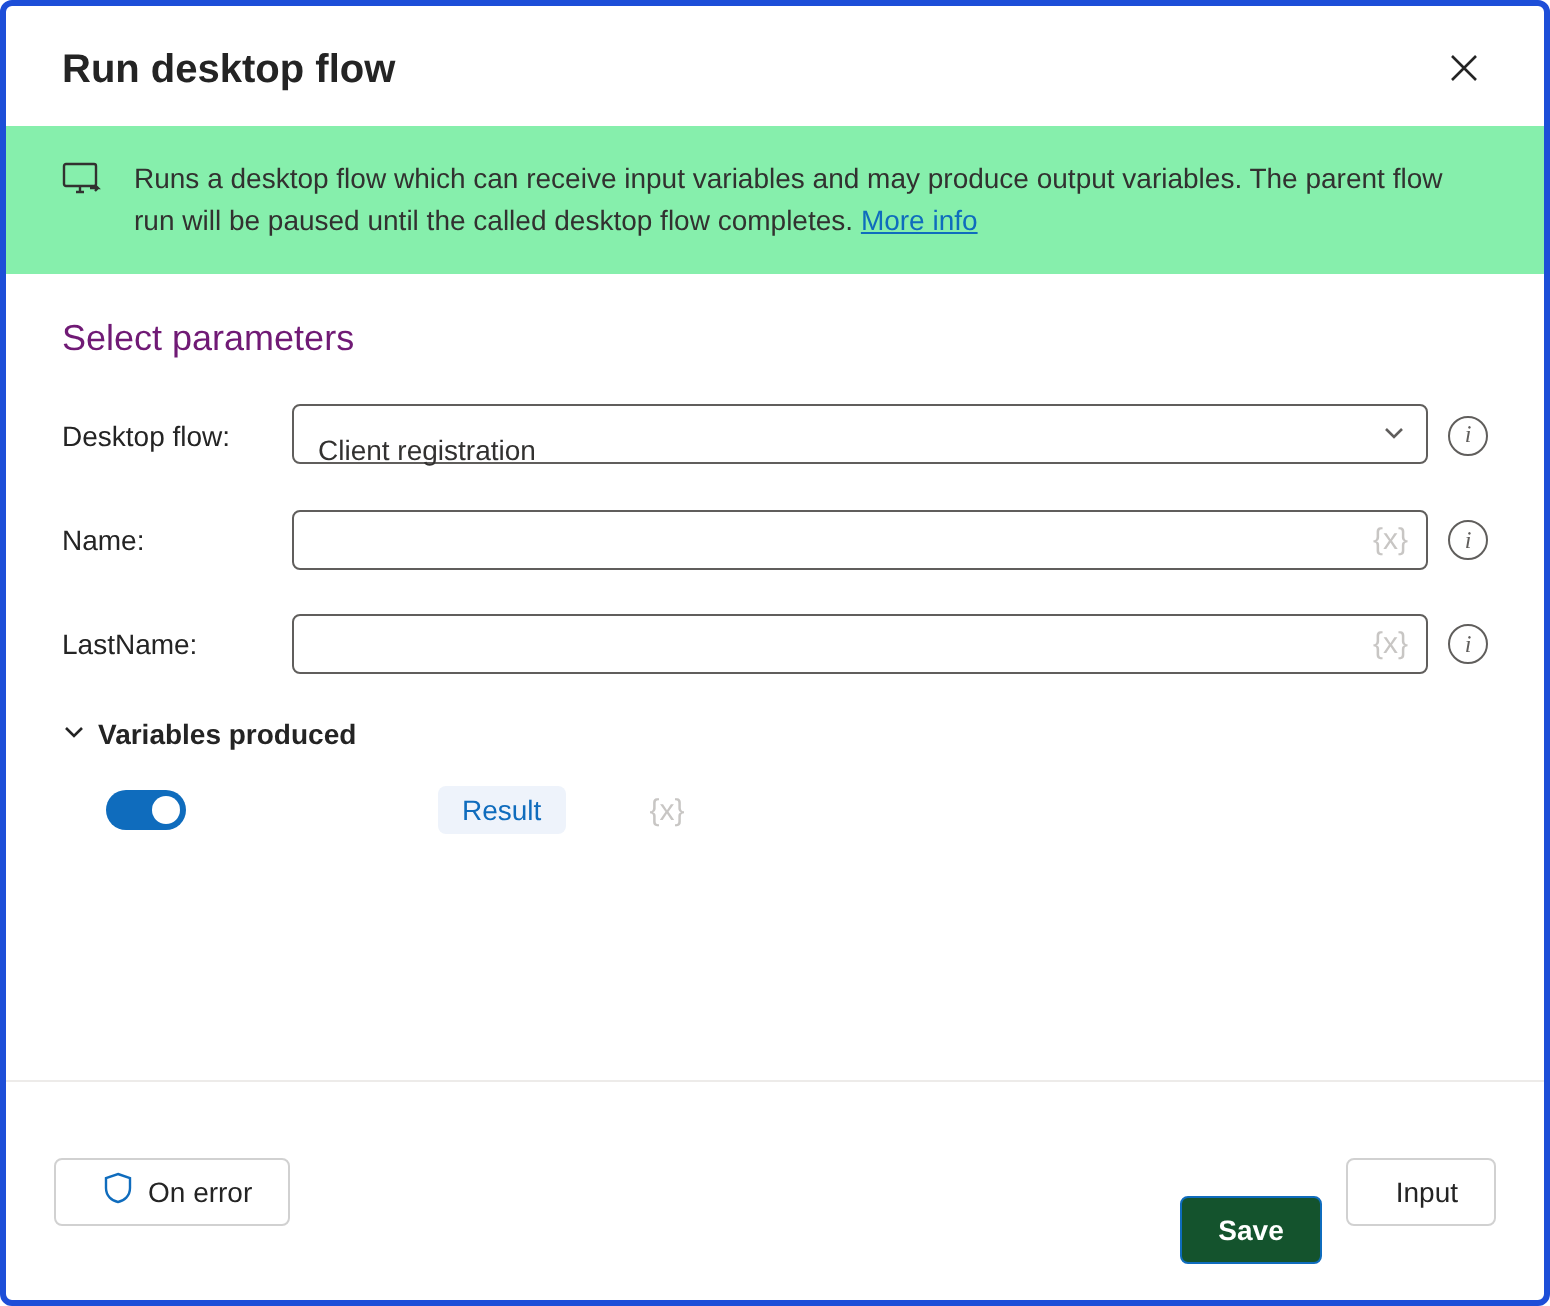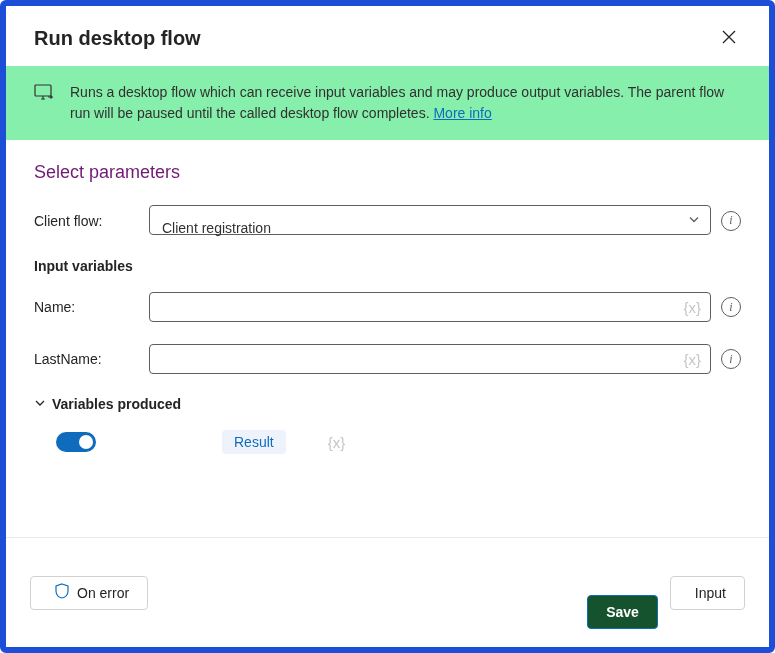--- a/index.html
+++ b/index.html
@@ -6,21 +6,21 @@
   body {
     margin: 0;
     font-family: "Segoe UI", -apple-system, sans-serif;
     font-size: 14px;
     color: #323130;
     background: #fff;
   }
   .dialog {
     width: 775px;
     height: 653px;
-    border: 6px solid #1d4ed8;
+    border: 3px solid #1d4ed8;
     border-radius: 6px;
     display: flex;
     flex-direction: column;
     overflow: hidden;
   }
   .header {
     display: flex;
     align-items: center;
     justify-content: space-between;
     padding: 16px 24px 12px 28px;
@@ -227,33 +227,32 @@
     </span>
     <div class="info-text">
       <span>Runs a desktop flow which can receive input variables and may produce output variables. The parent flow run will be paused until the called desktop flow completes. </span><a href="#">More info</a>
     </div>
   </div>
 
   <div class="body">
     <div class="section-title">Select parameters</div>
 
     <div class="form-row">
-      <div class="form-label">Client flow:</div>
+      <div class="form-label">Desktop flow:</div>
       <div class="select-wrap">
         <button class="select-field">Client registration</button>
         <span class="chevron">
           <svg width="14" height="14" viewBox="0 0 14 14">
               <path d="M3 5 l4 4 l4 -4" stroke="currentColor" stroke-width="1.3" fill="none"></path>
             </svg>
         </span>
       </div>
       <div class="info-circle">i</div>
     </div>
 
-    <div class="subsection-title">Input variables</div>
 
     <div class="form-row">
       <div class="form-label">Name:</div>
       <div class="input-wrap">
         <input class="text-field" value="" style="">
         <span class="var-token">{x}</span>
       </div>
       <div class="info-circle">i</div>
     </div>
 

